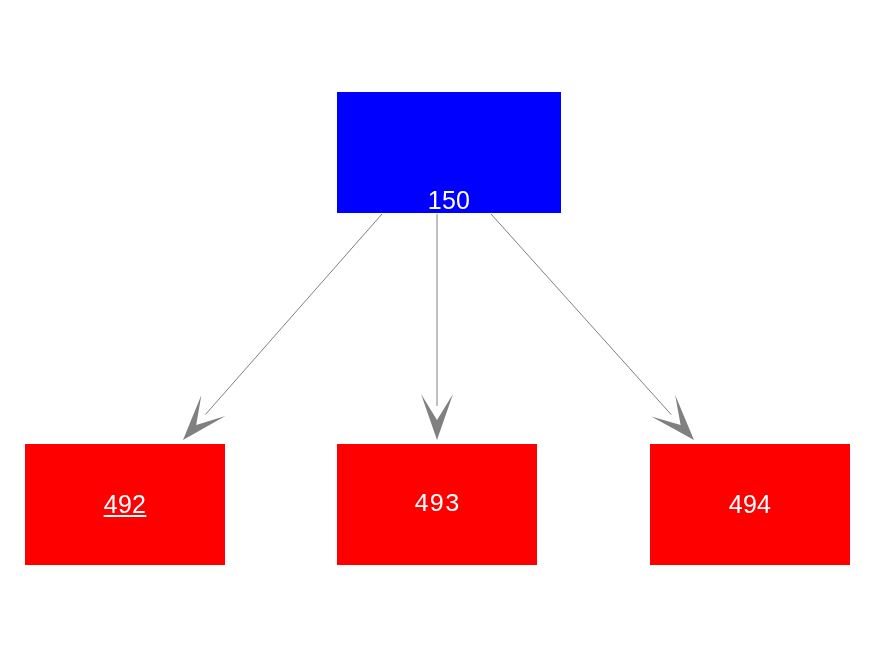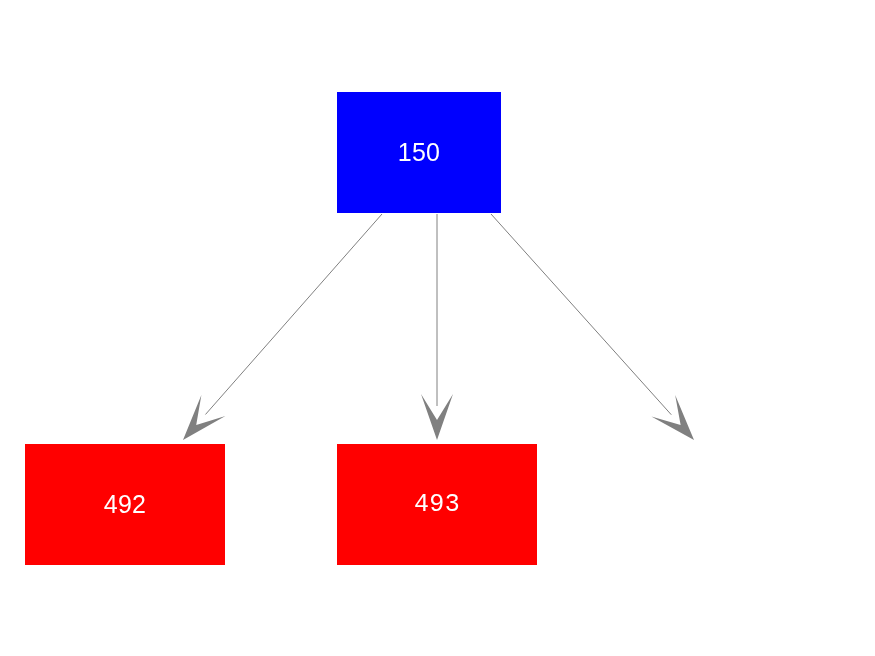--- a/index.html
+++ b/index.html
@@ -57,26 +57,29 @@
       <g>
         <line x1="437" y1="214" x2="437.00" y2="406.00" stroke="#808080" stroke-width="1"></line>
         <path d="M 437 440 L 421.00 394.00 L 437.00 420.00 L 453.00 394.00 Z" fill="#808080"></path>
       </g>
       <g>
         <line x1="491" y1="214" x2="671.28" y2="414.71" stroke="#808080" stroke-width="1"></line>
         <path d="M 694 440 L 651.36 416.47 L 680.64 425.12 L 675.16 395.09 Z" fill="#808080"></path>
       </g>
     </svg>
 
-  <div class="node" style="left: 337px; top: 92px; width: 164px; height: 121px; background: rgb(0, 0, 255); color: rgb(255, 255, 255);">
+  <div class="node" style="left: 337px; top: 92px; width: 224px; height: 121px; background: rgb(0, 0, 255); color: rgb(255, 255, 255); align-items: flex-end;">
     <span class="node-label">150</span>
   </div>
 
-  <div class="node" style="left: 25px; top: 444px; width: 200px; height: 121px; background: rgb(255, 0, 0); color: rgb(255, 255, 255);">
+  <div class="node" style="left: 25px; top: 444px; width: 200px; height: 121px; background: rgb(255, 0, 0); color: rgb(255, 255, 255); text-decoration: underline;">
     <span class="node-label">492</span>
   </div>
 
   <div class="node" style="left: 337px; top: 444px; width: 200px; height: 121px; background: rgb(255, 0, 0); color: rgb(255, 255, 255); font-family: Liberation Mono, monospace;">
     <span class="node-label">493</span>
   </div>
 
+  <div class="node" style="left: 650px; top: 444px; width: 200px; height: 121px; background: rgb(255, 0, 0); color: rgb(255, 255, 255);">
+    <span class="node-label">494</span>
+  </div>
 
 </div>
 
 </body></html>

